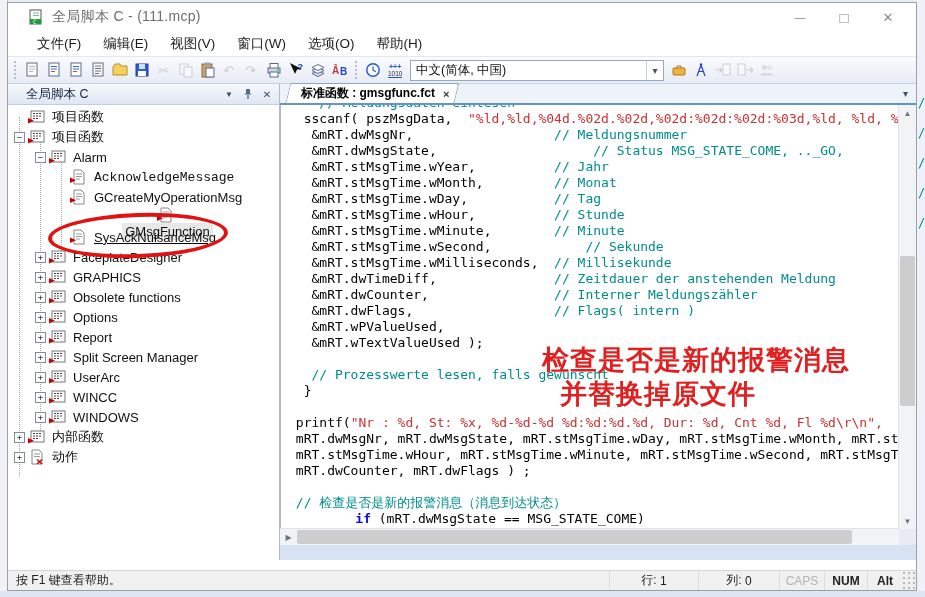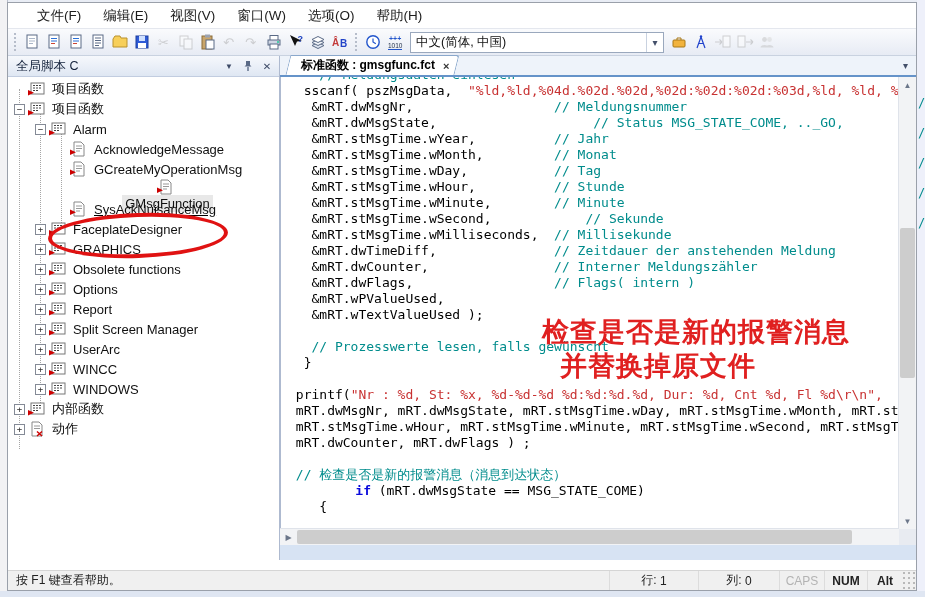--- a/index.html
+++ b/index.html
@@ -33,21 +33,21 @@
   .combo{width:252px;height:19px;background:#fff;border:1px solid #9aa8bd;display:flex;align-items:center;margin:0 4px;gap:28px;}
   .combo .val{flex:1;font-size:12.5px;padding:0 5px;color:#111;white-space:nowrap;overflow:hidden;}
   .combo .drop{width:16px;height:100%;border-left:1px solid #c9d2e0;display:flex;align-items:center;justify-content:center;color:#44506a;}
   .combo .drop::before{content:"▾";font-size:10px;}
 
   
   .workspace{flex:1 1 auto;display:flex;min-height:0;background:#dce6f5;}
   
   .sidepanel{width:271px;flex:0 0 auto;display:flex;flex-direction:column;border-right:1px solid #aebad0;background:#fff;}
   .side-header{height:20px;background:linear-gradient(#f6f8fc,#dfe7f3);border-bottom:1px solid #c2cde0;display:flex;align-items:center;padding:0 4px 0 8px;}
-  .side-title{font-size:12.5px;color:#13213b;flex:1;}
+  .side-title{font-size:12.5px;color:#13213b;flex:1;margin-left:10px;}
   .hbtn{width:16px;height:14px;display:flex;align-items:center;justify-content:center;color:#3d4a66;margin-left:3px;}
   .hbtn.chev::before{content:"▼";font-size:8px;}
   .hbtn.x::before{content:"✕";font-size:10px;}
   .tree{flex:1;position:relative;overflow:hidden;background:#fff;padding-top:2px;font-size:13px;}
   .vline{position:absolute;width:0;border-left:1px dotted #a5a5a5;}
   .trow{height:20px;display:flex;align-items:center;white-space:nowrap;position:relative;}
   .exp{width:11px;height:11px;box-sizing:border-box;border:1px solid #848a96;background:#fff;font:9px/9px "DejaVu Sans Mono",monospace;color:#333;text-align:center;margin-right:3px;flex:0 0 auto;}
   .expspace{width:14px;flex:0 0 auto;}
   .ticon{width:17px;height:16px;margin-right:4px;flex:0 0 auto;position:relative;}
   .tlabel{color:#101010;padding:1px 3px;}
@@ -106,20 +106,36 @@
       <span style="top: 96px;">//</span>
       <span style="top: 126px;">//</span>
       <span style="top: 156px;">//</span>
       <span style="top: 186px;">//</span>
       <span style="top: 216px;">//</span>
     </div>
   <div class="bg-bottom"></div>
 
   <div id="win">
 
+    <div class="titlebar">
+      <span class="app-ico">
+        <svg width="16" height="16" viewBox="0 0 16 16">
+            <rect x="2" y="1" width="11" height="14" fill="#fdfdfd" stroke="#555"></rect>
+            <path d="M2 10h11v5H2z" fill="#1c9e3a"></path>
+            <path d="M5 4h6M5 6.5h6" stroke="#8aa" stroke-width="1"></path>
+            <text x="5" y="14.5" font-size="6" fill="#fff" font-family="monospace">C</text>
+          </svg>
+      </span>
+      <span class="title-text">全局脚本 C - (111.mcp)</span>
+      <span class="win-btns">
+        <span class="wbtn min"></span>
+        <span class="wbtn max"></span>
+        <span class="wbtn cls"></span>
+      </span>
+    </div>
 
     <div class="menubar">
         <span class="menu-item">文件(F)</span>
         <span class="menu-item">编辑(E)</span>
         <span class="menu-item">视图(V)</span>
         <span class="menu-item">窗口(W)</span>
         <span class="menu-item">选项(O)</span>
         <span class="menu-item">帮助(H)</span>
       </div>
 
@@ -314,21 +330,21 @@
               </div>
               <div class="trow" style="padding-left: 27px;">
                 <span class="exp">−</span>
                 <span class="ticon"><svg width="17" height="16">
                     <rect x="3" y="2" width="13" height="11" fill="#fff" stroke="#777"></rect>
                     <path d="M5 4.5h9M5 7h9M5 9.5h6" stroke="#444" stroke-dasharray="2 1"></path>
                     <path d="M0 9l6 2.8L0 14.5z" fill="#c00"></path>
                   </svg></span>
                 <span class="tlabel">Alarm</span>
               </div>
-              <div class="trow" style="padding-left: 48px;">
+              <div class="trow" style="padding-left: 48px; font-family: Liberation Mono, monospace;">
                 <span class="expspace"></span>
                 <span class="ticon"><svg width="17" height="16">
                     <path d="M4 1h7l3 3v11H4z" fill="#fff" stroke="#888"></path>
                     <path d="M6 5h6M6 7.5h6M6 10h4" stroke="#999"></path>
                     <path d="M0 8.5l6 2.8L0 14z" fill="#c00"></path>
                   </svg></span>
                 <span class="tlabel">AcknowledgeMessage</span>
               </div>
               <div class="trow" style="padding-left: 48px;">
                 <span class="expspace"></span>

